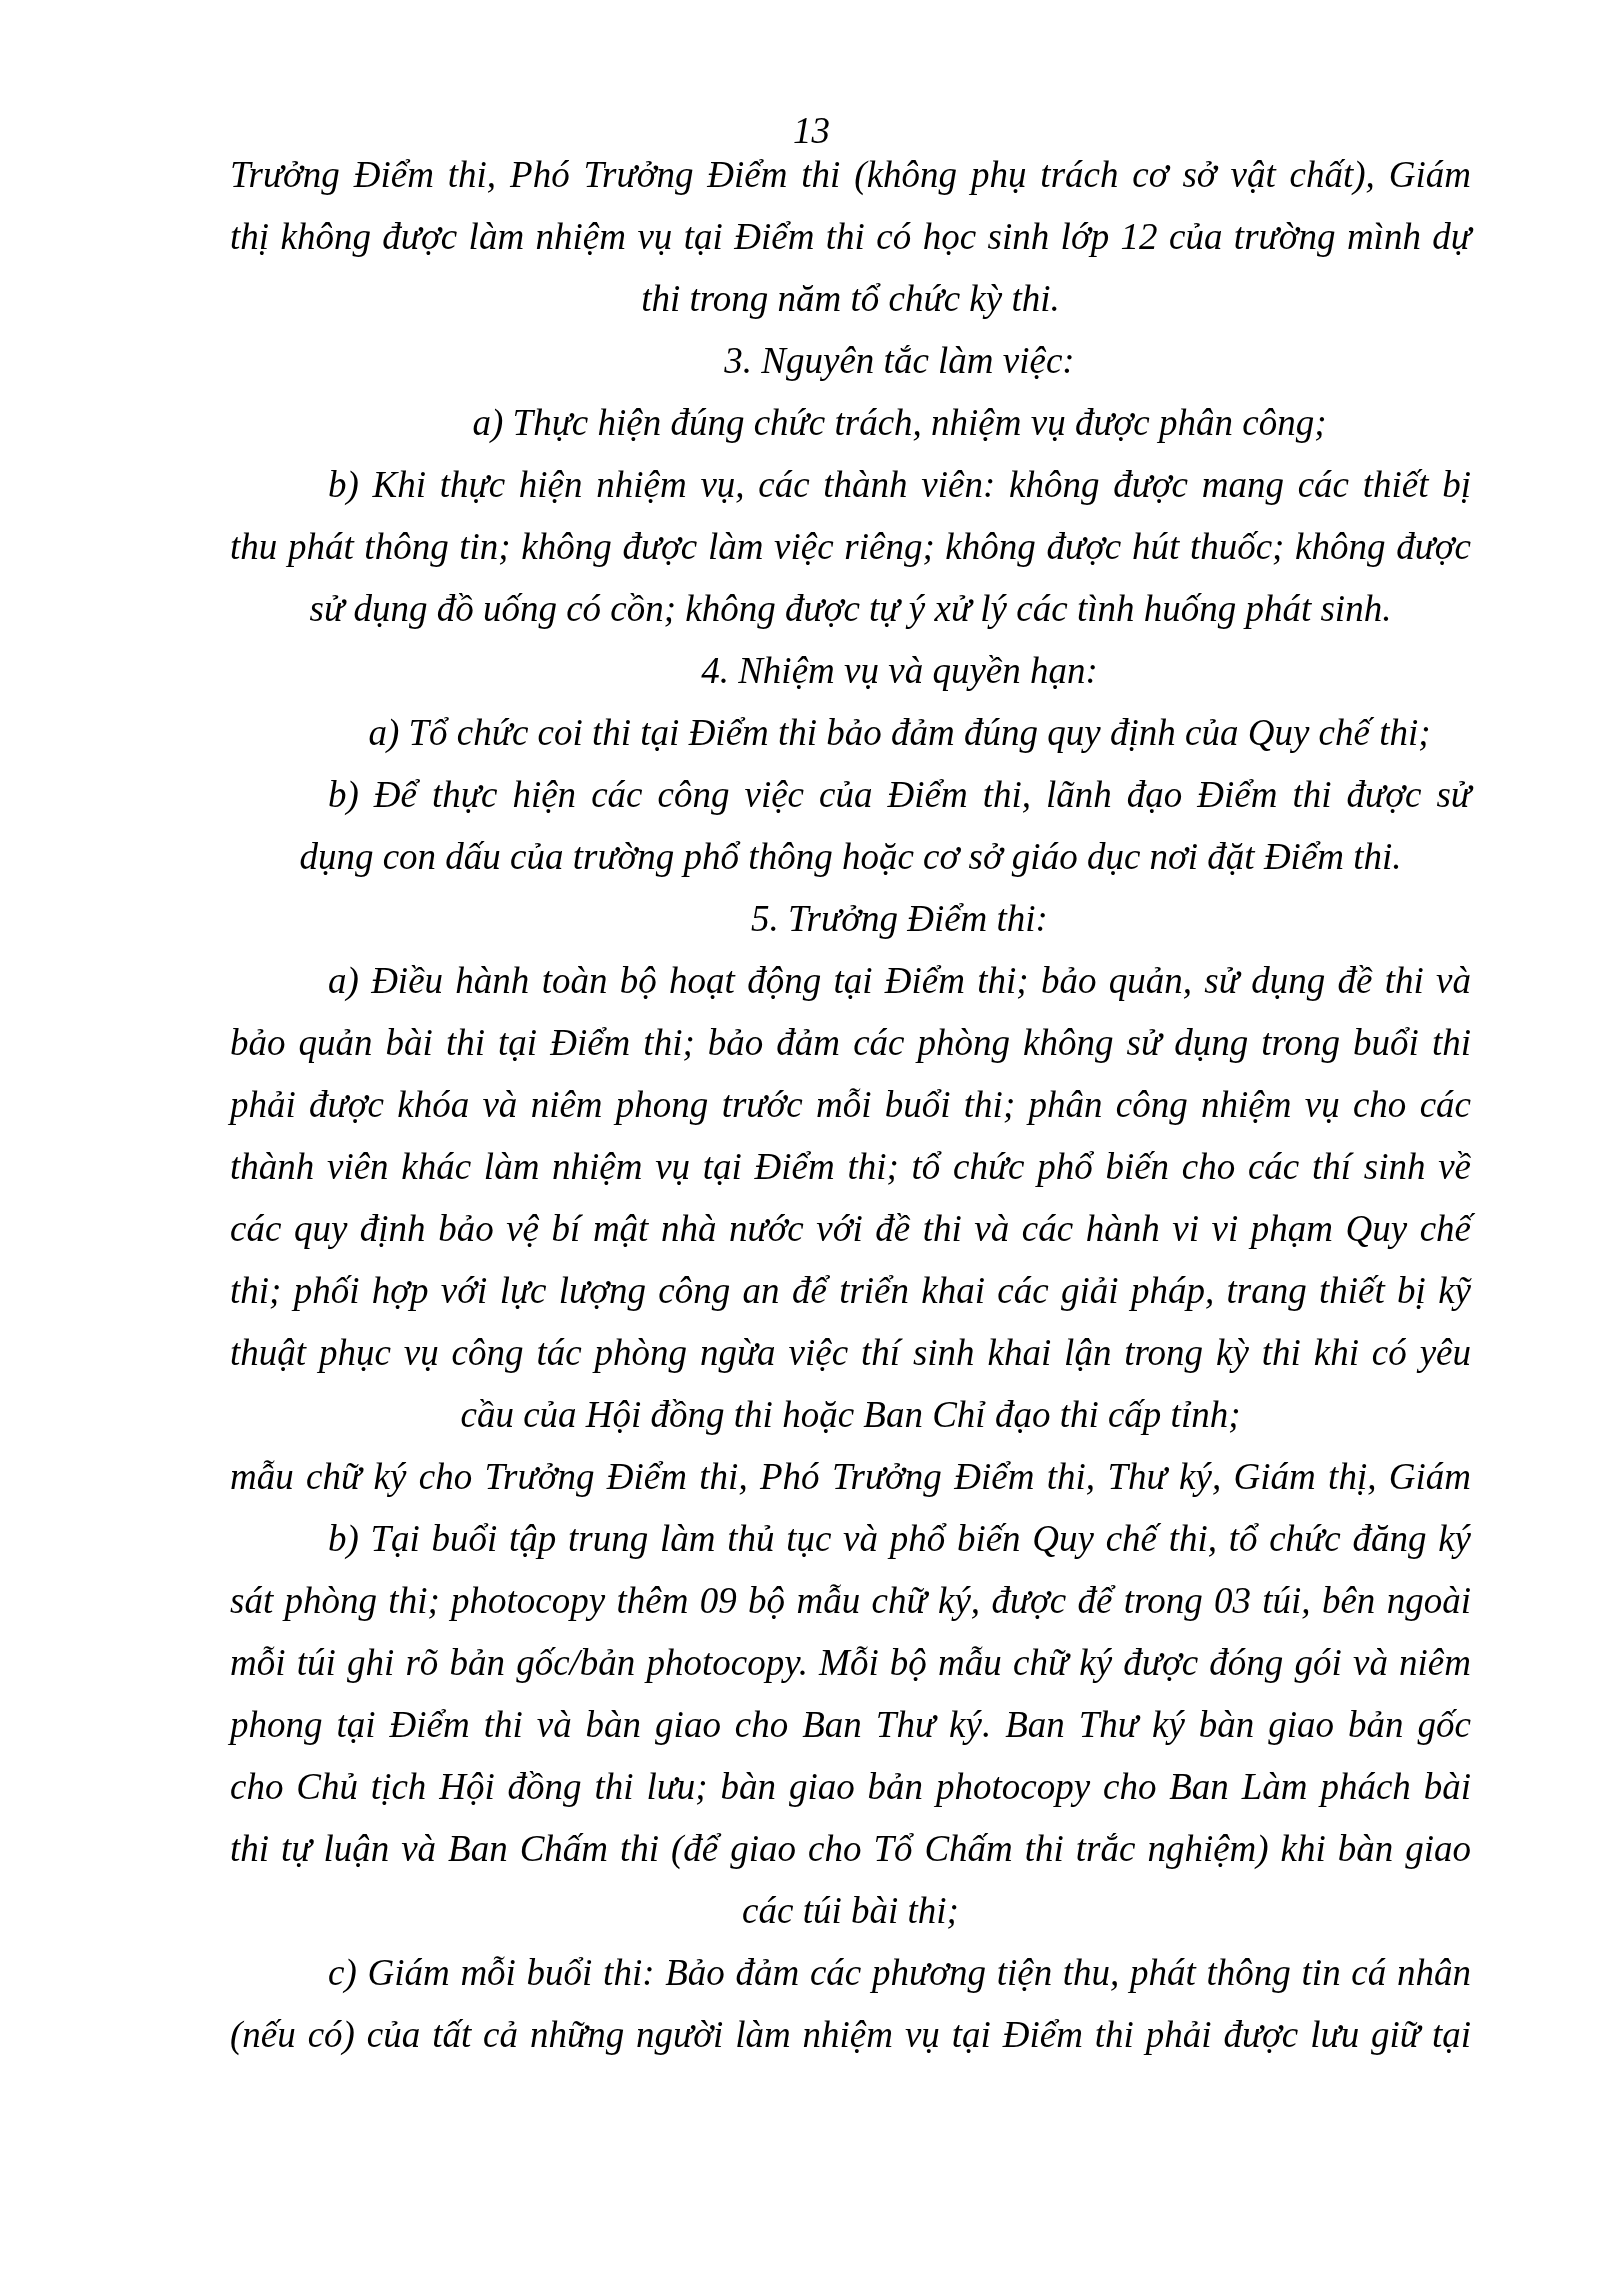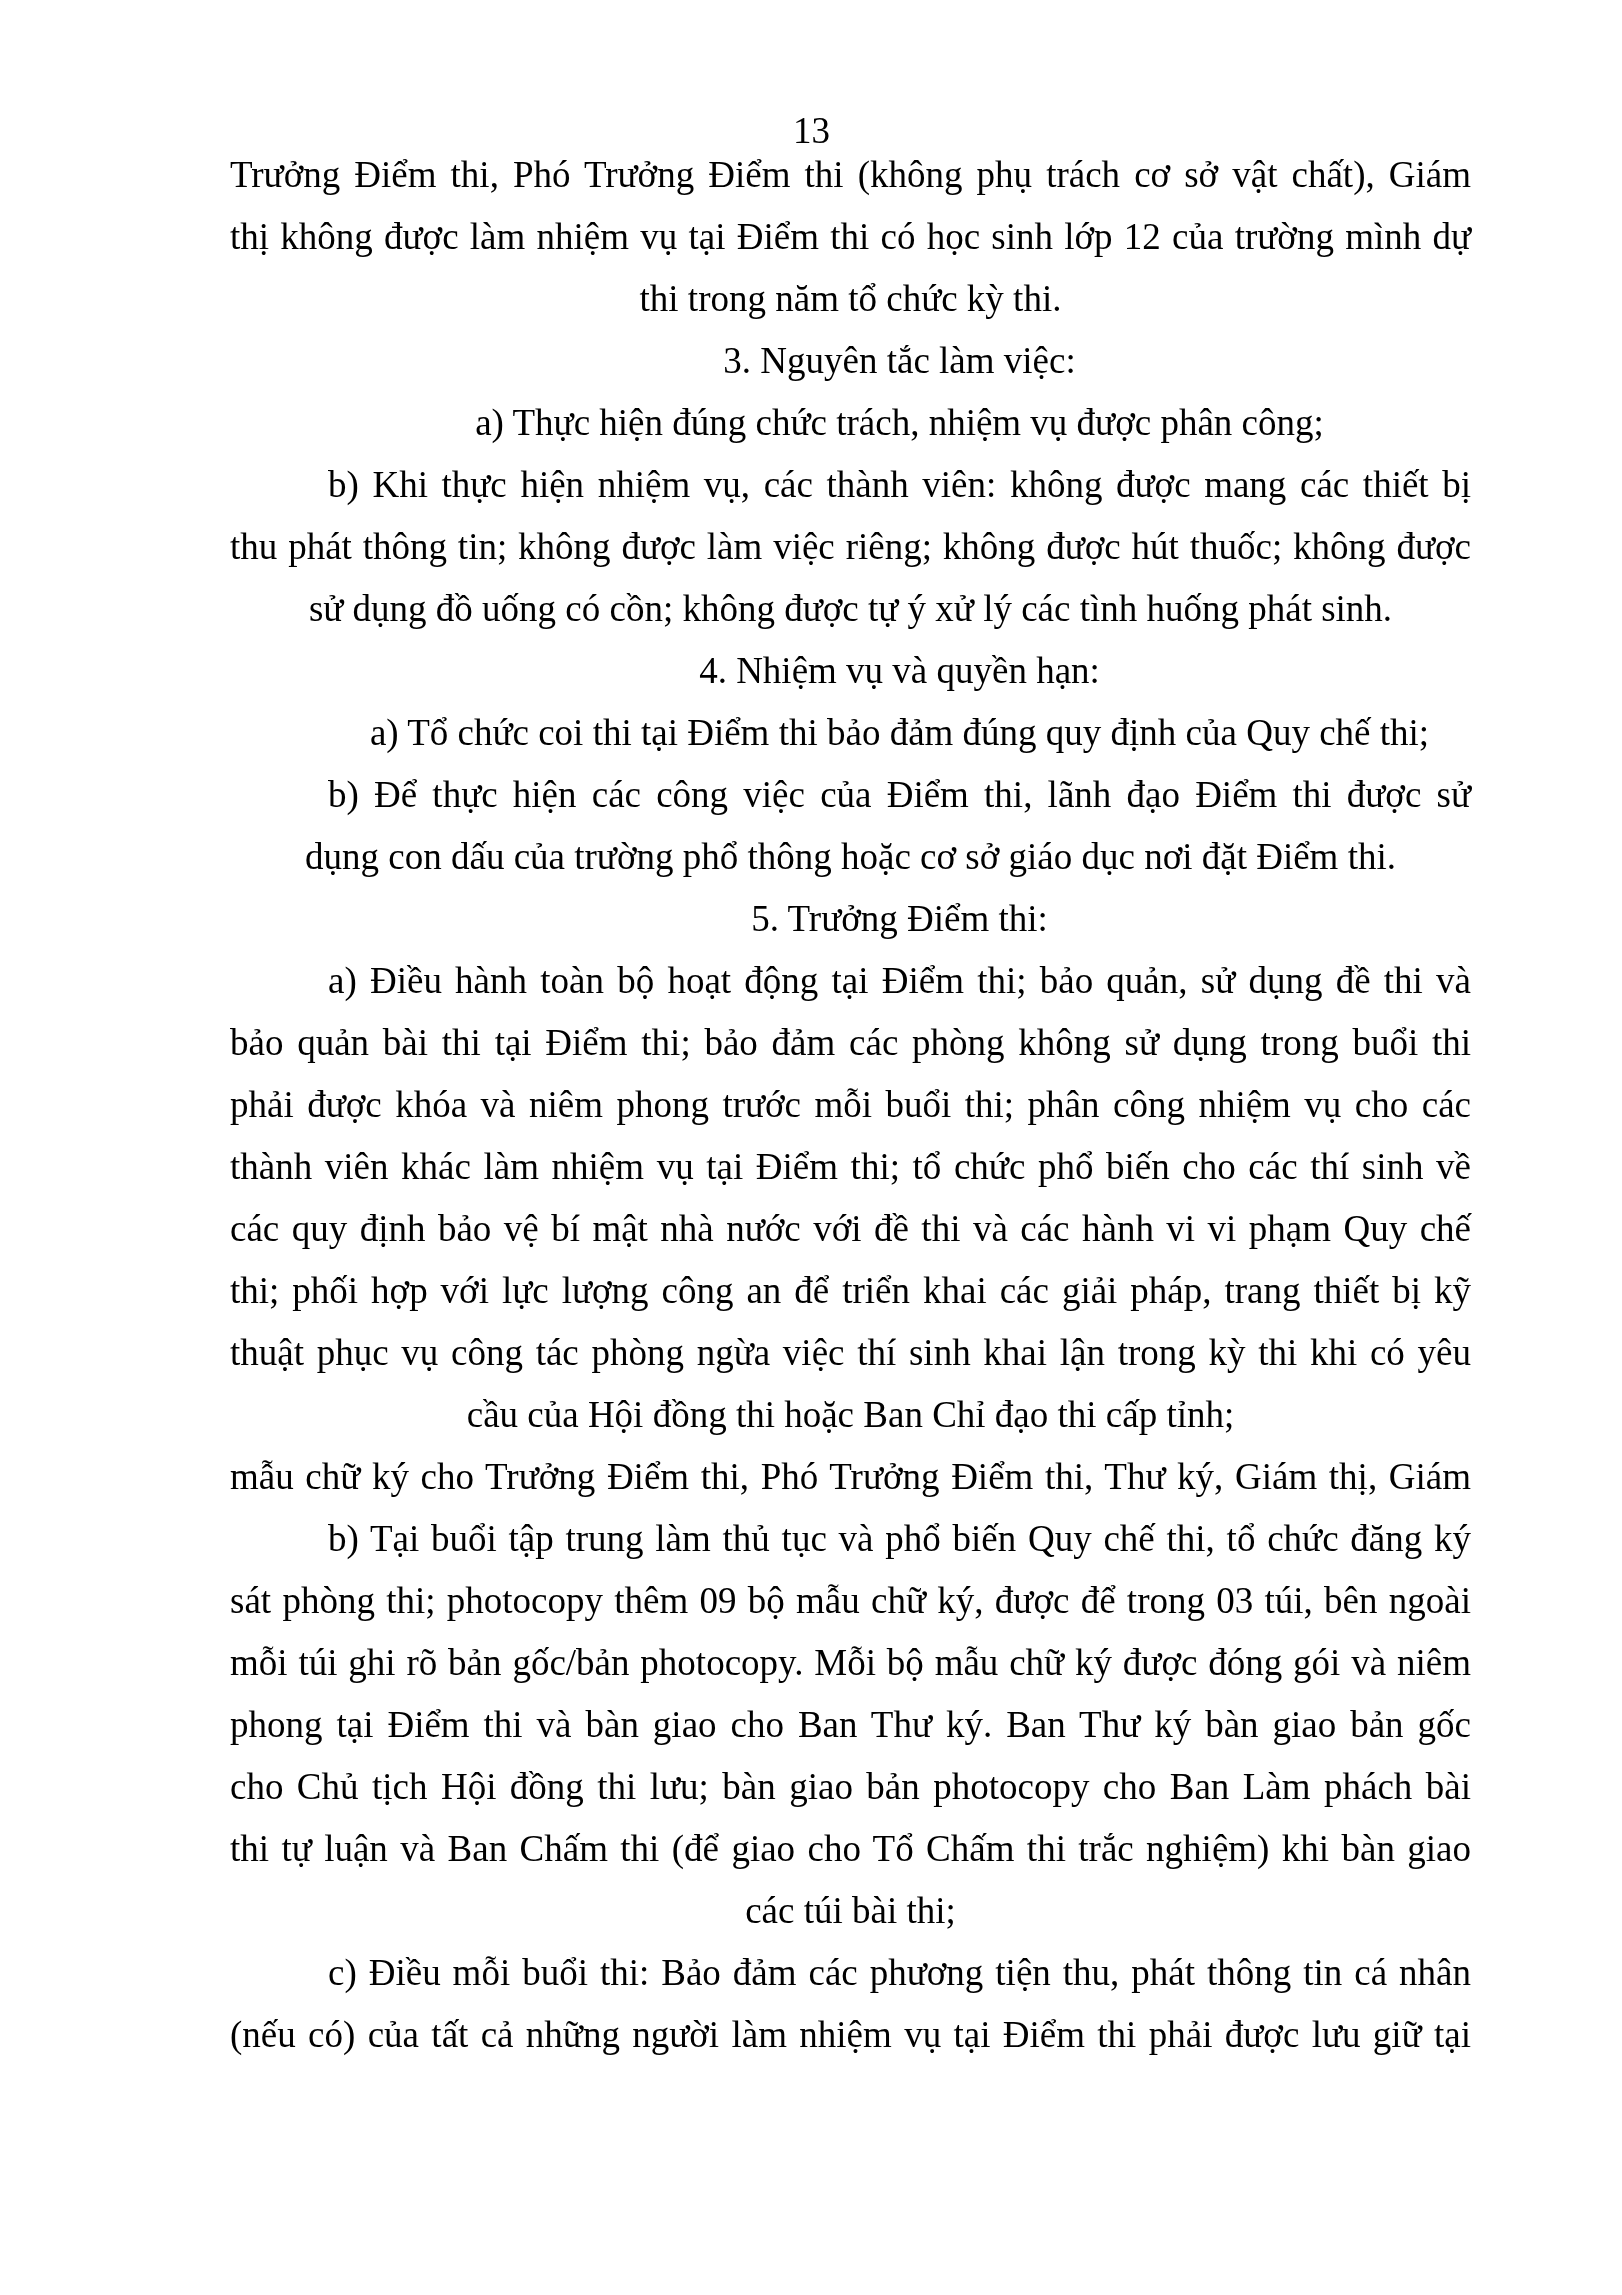--- a/index.html
+++ b/index.html
@@ -8,20 +8,21 @@
     background: #ffffff;
   }
   .page {
     position: relative;
     width: 1623px;
     height: 2295px;
     background: #ffffff;
     color: #000000;
     font-family: "Liberation Serif", "DejaVu Serif", serif;
     overflow: hidden;
+    font-style: italic;
   }
   .page-number {
     position: absolute;
     top: 112px;
     left: 0;
     width: 100%;
     text-align: center;
     font-size: 37px;
     line-height: 37px;
   }
@@ -99,18 +100,18 @@
         <div class="line just">mẫu chữ ký cho Trưởng Điểm thi, Phó Trưởng Điểm thi, Thư ký, Giám thị, Giám</div>
         <div class="line indent just">b) Tại buổi tập trung làm thủ tục và phổ biến Quy chế thi, tổ chức đăng ký</div>
         <div class="line just">sát phòng thi; photocopy thêm 09 bộ mẫu chữ ký, được để trong 03 túi, bên ngoài</div>
         <div class="line just">mỗi túi ghi rõ bản gốc/bản photocopy. Mỗi bộ mẫu chữ ký được đóng gói và niêm</div>
         <div class="line just">phong tại Điểm thi và bàn giao cho Ban Thư ký. Ban Thư ký bàn giao bản gốc</div>
         <div class="line just">cho Chủ tịch Hội đồng thi lưu; bàn giao bản photocopy cho Ban Làm phách bài</div>
         <div class="line just">thi tự luận và Ban Chấm thi (để giao cho Tổ Chấm thi trắc nghiệm) khi bàn giao</div>
         <div class="line">các túi bài thi;</div>
       </div>
       <div class="paragraph">
-        <div class="line indent just">c) Điều mỗi buổi thi: Bảo đảm các phương tiện thu, phát thông tin cá nhân</div>
+        <div class="line indent just">c) Giám mỗi buổi thi: Bảo đảm các phương tiện thu, phát thông tin cá nhân</div>
         <div class="line just">(nếu có) của tất cả những người làm nhiệm vụ tại Điểm thi phải được lưu giữ tại</div>
       </div>
     </div>
 </div>
 
 
 </body></html>

